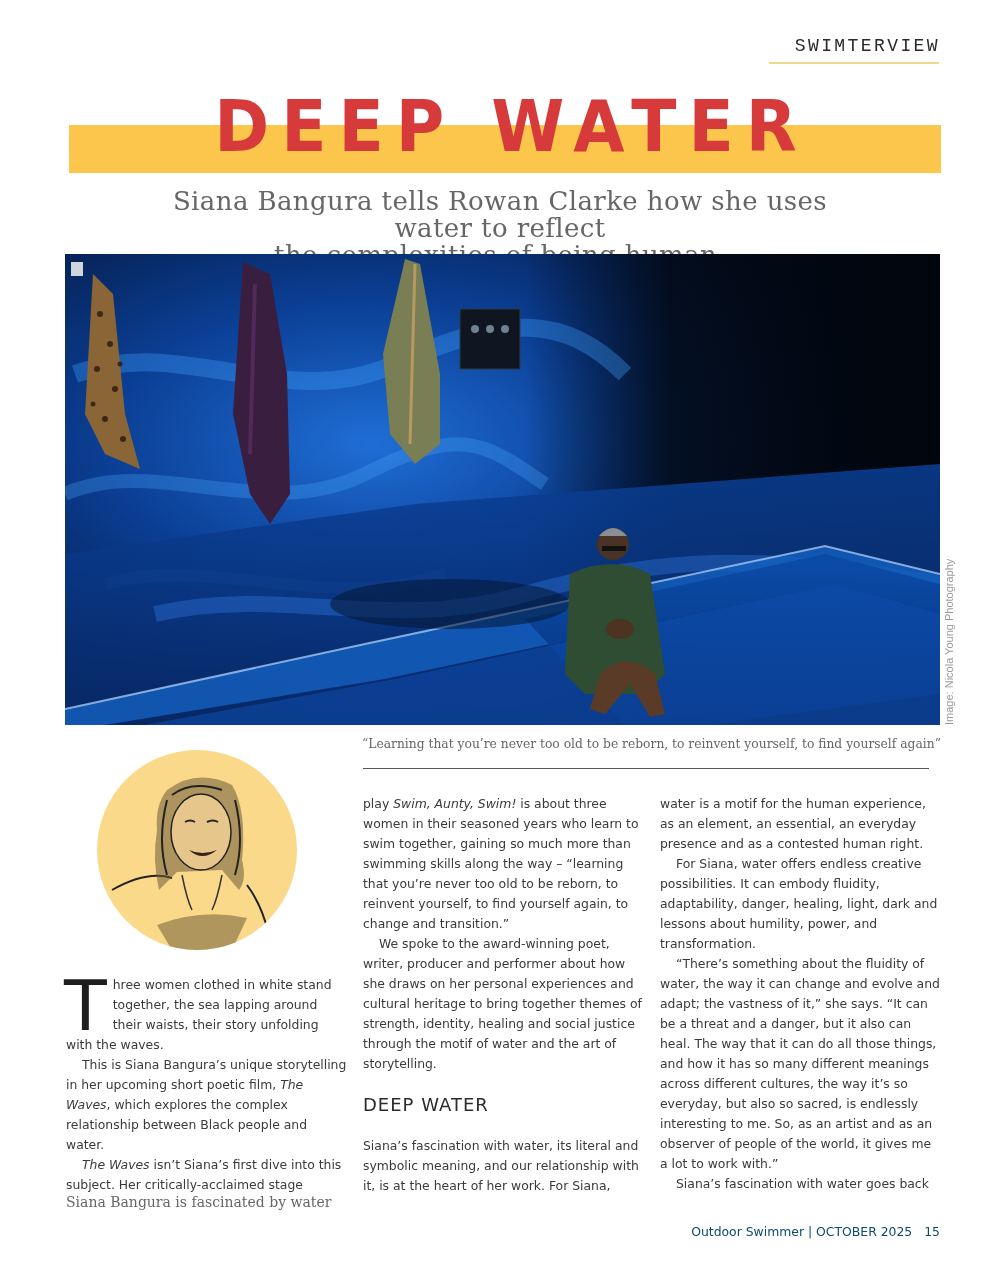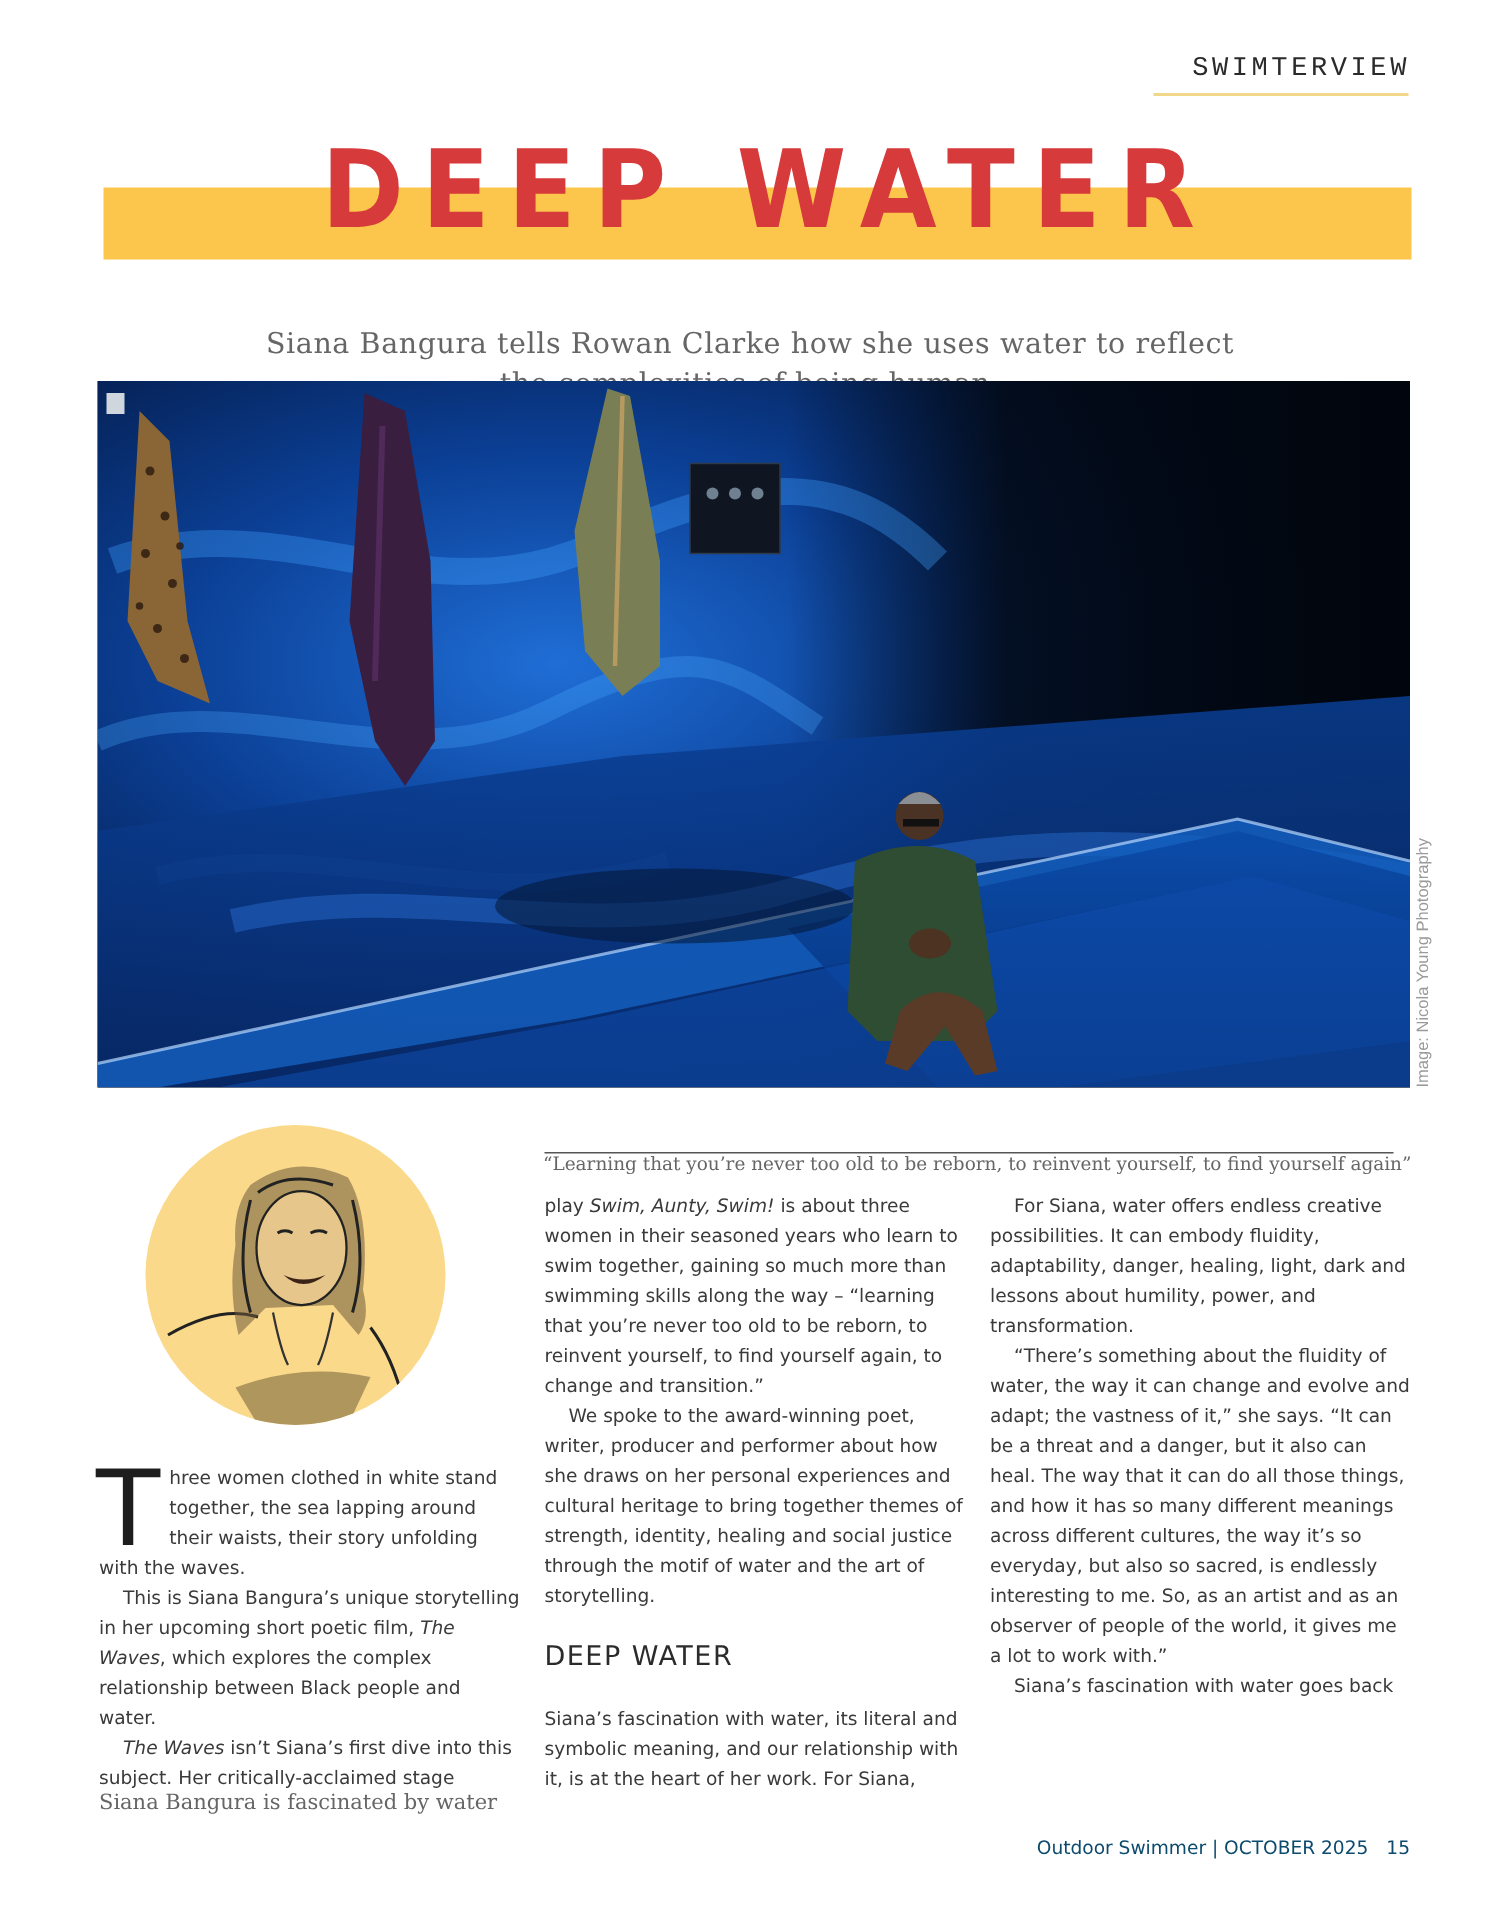--- a/index.html
+++ b/index.html
@@ -20,41 +20,40 @@
   }
   .title {
     position: absolute; left: 69px; top: 78px; width: 872px; text-align: center;
     font-family: "DejaVu Sans", sans-serif; font-weight: bold; font-size: 72px;
     letter-spacing: 13px; color: #d63a3a; line-height: 96px; padding-left: 14px;
     transform: scaleX(0.92); transform-origin: 50% 50%;
   }
 
   .standfirst {
     position: absolute; left: 150px; top: 188px; width: 700px; text-align: center;
-    font-family: "DejaVu Serif", serif; font-size: 19px; line-height: 27px; color: #666;
+    font-family: "DejaVu Serif", serif; font-size: 26px; line-height: 27px; color: #666;
     letter-spacing: 0.4px;
-    margin-top: 28px;
   }
 
   .hero {
     position: absolute; left: 65px; top: 254px; width: 875px; height: 471px; overflow: hidden;
     background: #03101f;
   }
   .hero svg { display: block; }
 
   .credit {
     position: absolute; left: 943px; top: 725px; width: 200px; height: 14px;
     transform: rotate(-90deg); transform-origin: 0 0;
     font-size: 11px; color: #9a9a9a; font-family: "Liberation Sans", sans-serif;
     white-space: nowrap;
   }
 
   .pullquote {
     position: absolute; left: 362px; top: 737px; width: 570px;
-    font-family: "DejaVu Serif", serif; font-size: 12.3px; color: #666; white-space: nowrap; margin-top: 32px;
+    font-family: "DejaVu Serif", serif; font-size: 12.3px; color: #666; white-space: nowrap;
   }
   .pullquote-rule {
     position: absolute; left: 363px; top: 768px; width: 566px; height: 1px; background: #555;
   }
 
   .portrait {
     position: absolute; left: 97px; top: 750px; width: 200px; height: 200px;
     border-radius: 50%; background: #fbd98b; overflow: hidden;
   }
 
@@ -212,20 +211,21 @@
 <div class="caption">Siana Bangura is fascinated by water</div>
 
 <div class="col col2">
   <p class="noindent"><span>play </span><em>Swim, Aunty, Swim!</em><span> is about three women in their seasoned years who learn to swim together, gaining so much more than swimming skills along the way – “learning that you’re never too old to be reborn, to reinvent yourself, to find yourself again, to change and transition.”</span></p>
   <p>We spoke to the award-winning poet, writer, producer and performer about how she draws on her personal experiences and cultural heritage to bring together themes of strength, identity, healing and social justice through the motif of water and the art of storytelling.</p>
   <h2 class="subhead">DEEP WATER</h2>
   <p class="noindent">Siana’s fascination with water, its literal and symbolic meaning, and our relationship with it, is at the heart of her work. For Siana,</p>
 </div>
 
 <div class="col col3">
+  <p class="noindent">water is a motif for the human experience, as an element, an essential, an everyday presence and as a contested human right.</p>
   <p>For Siana, water offers endless creative possibilities. It can embody fluidity, adaptability, danger, healing, light, dark and lessons about humility, power, and transformation.</p>
   <p>“There’s something about the fluidity of water, the way it can change and evolve and adapt; the vastness of it,” she says. “It can be a threat and a danger, but it also can heal. The way that it can do all those things, and how it has so many different meanings across different cultures, the way it’s so everyday, but also so sacred, is endlessly interesting to me. So, as an artist and as an observer of people of the world, it gives me a lot to work with.”</p>
   <p>Siana’s fascination with water goes back</p>
 </div>
 
 <div class="footer">
   <span>Outdoor Swimmer | OCTOBER 2025</span><span class="page-num">15</span>
 </div>
 
 </body></html>

